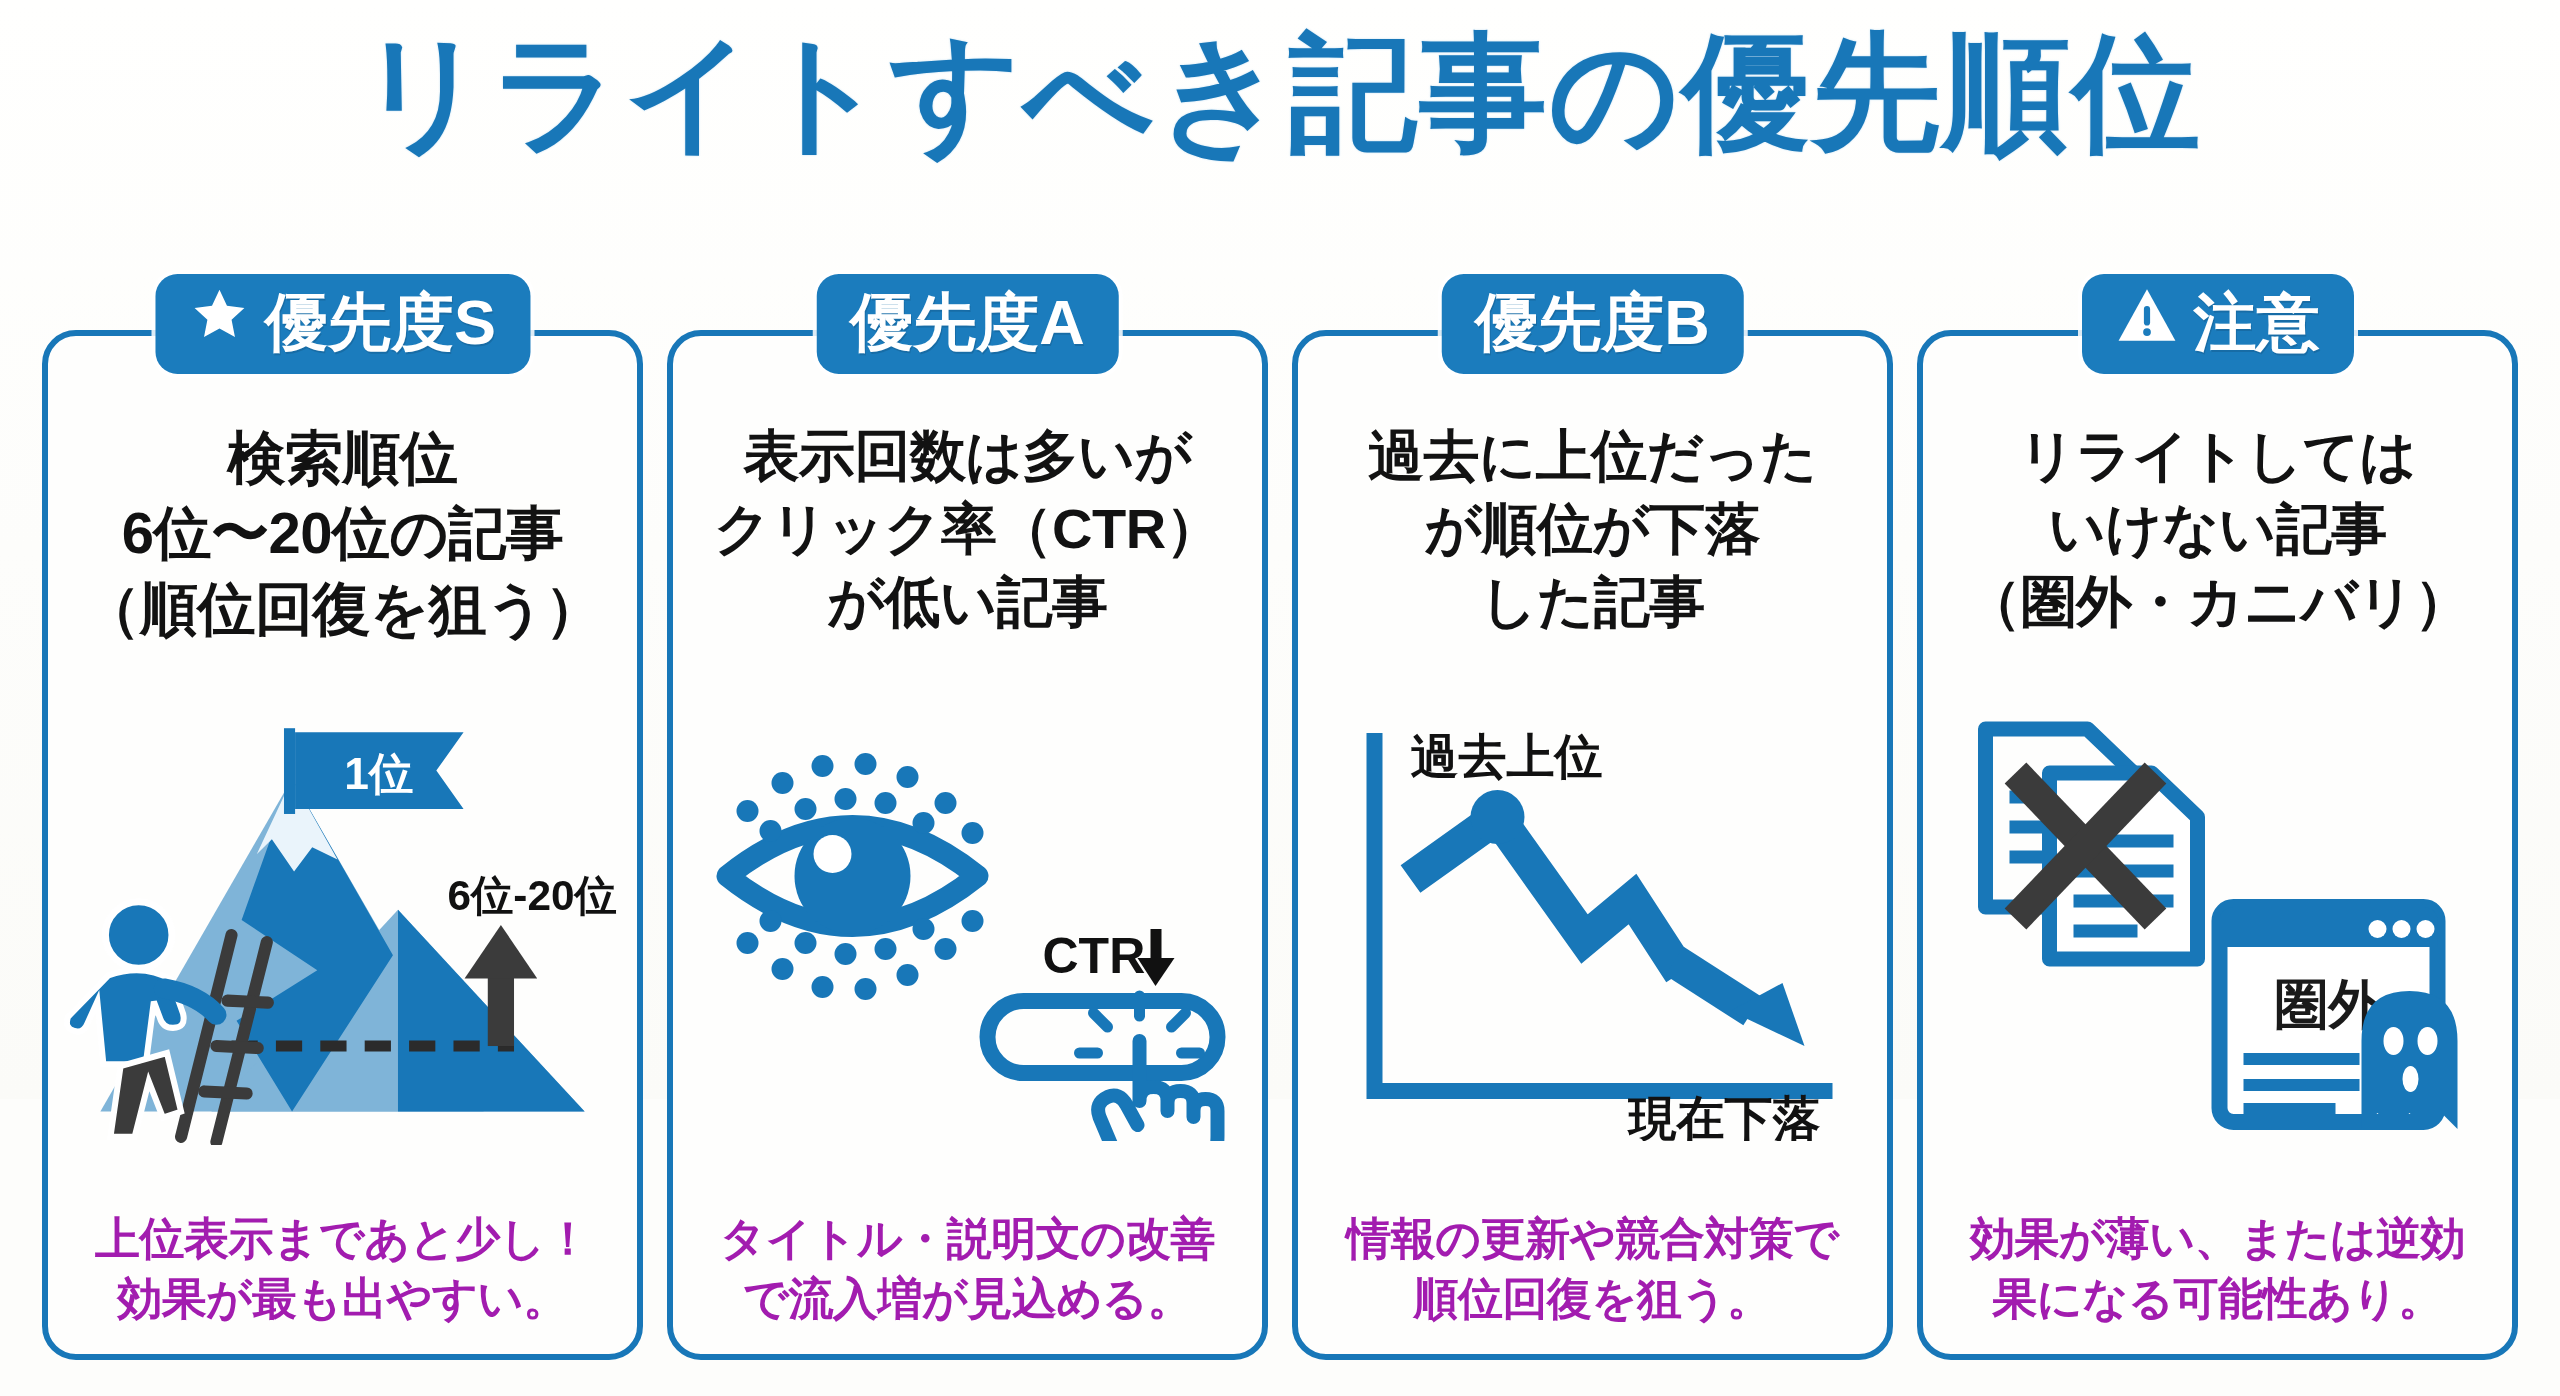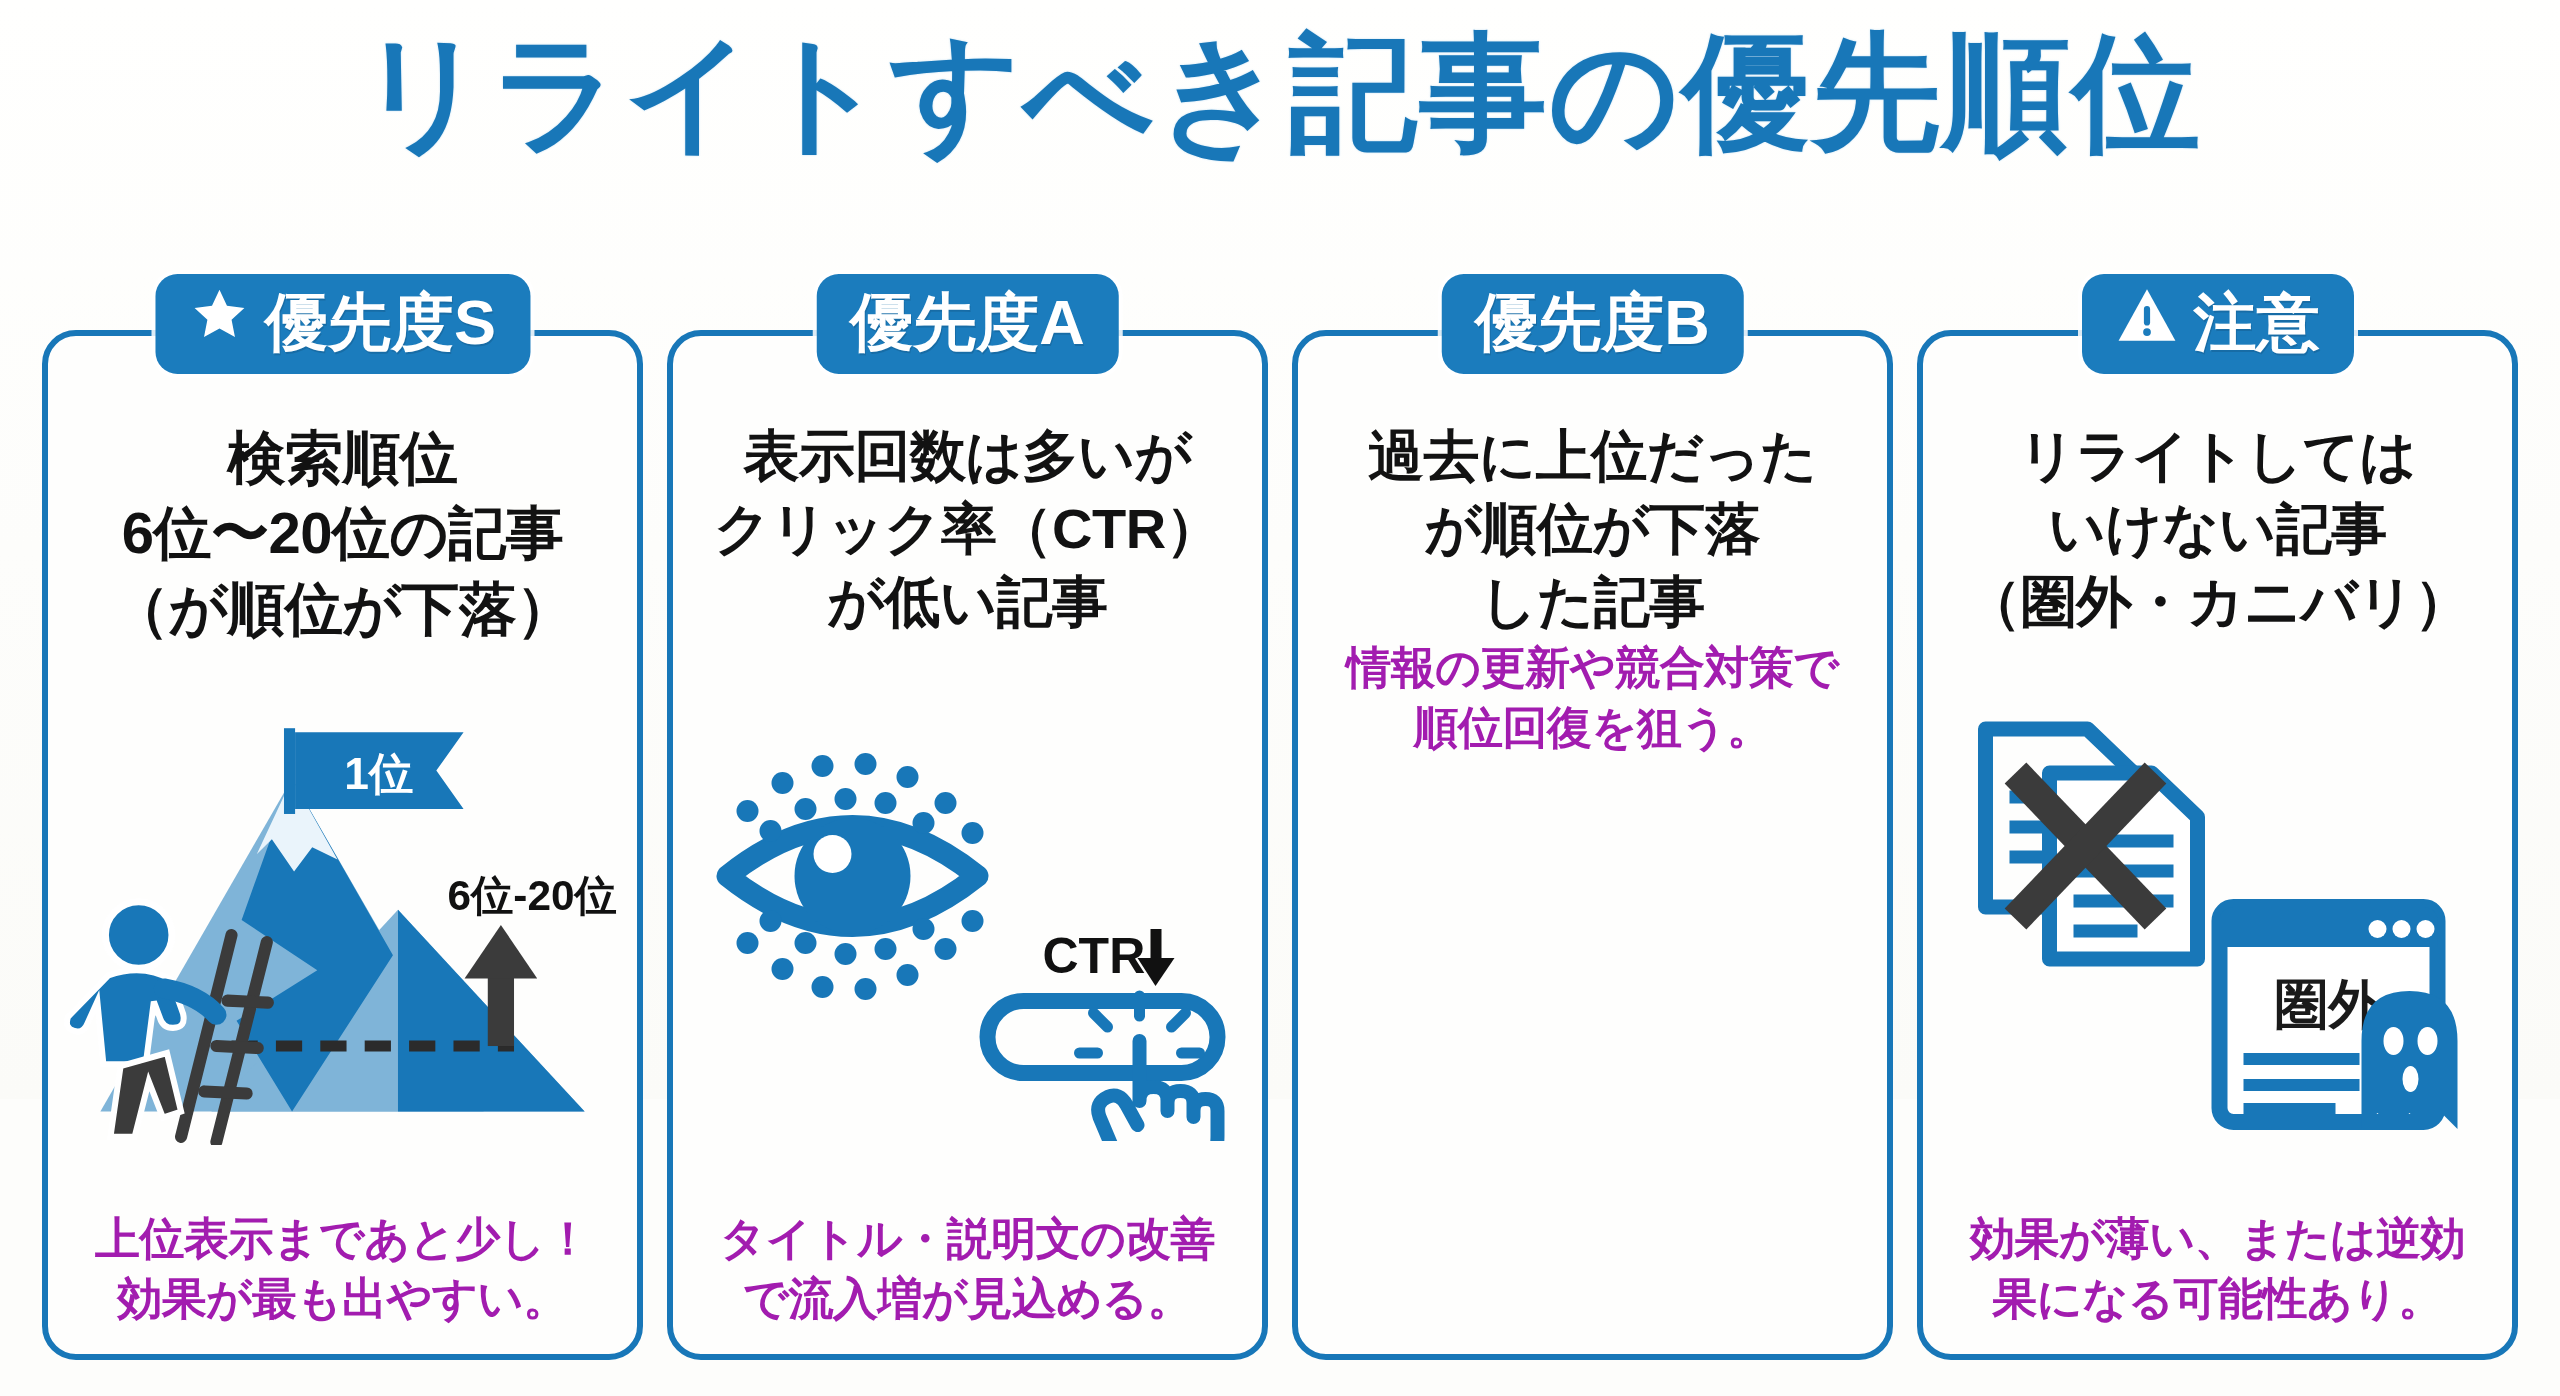--- a/index.html
+++ b/index.html
@@ -121,21 +121,21 @@
         <span class="gi">
           <svg width="60" height="58" viewBox="0 0 24 24">
               <path fill="#ffffff" d="M12 1.6l3.1 6.6 7.2.9-5.3 4.9 1.4 7.1L12 17.6 5.6 21.1 7 14 1.7 9.1l7.2-.9z"></path>
             </svg>
         </span>
         <span>優先度S</span>
       </div>
 
       <div class="headline">検索順位
 6位〜20位の記事
-（が順位が下落）</div>
+（順位回復を狙う）</div>
 
       <div class="art">
         <svg viewBox="0 0 560 420" preserveAspectRatio="xMidYMid meet">
 
           <polygon points="230,60 420,390 40,390" fill="#7fb4d8"></polygon>
           <polygon points="335,190 520,390 150,390" fill="#7fb4d8"></polygon>
 
           <polygon points="335,190 520,390 335,390" fill="#1877b8"></polygon>
 
           <polygon points="230,60 330,235 230,390 175,300 255,250 180,200" fill="#1877b8"></polygon>
@@ -252,20 +252,34 @@
 
     <div class="card c3">
       <div class="badge">
         <span>優先度B</span>
       </div>
 
       <div class="headline">過去に上位だった
 が順位が下落
 した記事</div>
 
+      <div class="art">
+        <svg viewBox="0 0 560 430" preserveAspectRatio="xMidYMid meet">
+
+          <path d="M62 22 V380 H520" fill="none" stroke="#1877b8" stroke-width="16" stroke-linejoin="miter"></path>
+
+          <polyline points="98,168 185,106 272,228 320,188 368,262" fill="none" stroke="#1877b8" stroke-width="34" stroke-linejoin="miter" stroke-linecap="butt"></polyline>
+          <line x1="362" y1="250" x2="440" y2="300" stroke="#1877b8" stroke-width="34"></line>
+          <polygon points="492,335 418,300 470,272" fill="#1877b8"></polygon>
+          <circle cx="185" cy="106" r="27" fill="#1877b8"></circle>
+
+          <text x="98" y="62" font-family="'Liberation Sans',sans-serif" font-size="48" font-weight="900" fill="#111111">過去上位</text>
+          <text x="508" y="424" font-family="'Liberation Sans',sans-serif" font-size="48" font-weight="900" fill="#111111" text-anchor="end">現在下落</text>
+        </svg>
+      </div>
 
       <div class="footnote">情報の更新や競合対策で
 順位回復を狙う。</div>
     </div>
 
     <div class="card c4">
       <div class="badge">
         <span class="gi">
           <svg width="62" height="58" viewBox="0 0 24 22">
             <path fill="#ffffff" d="M12 1 L23 21 H1 Z"></path>

